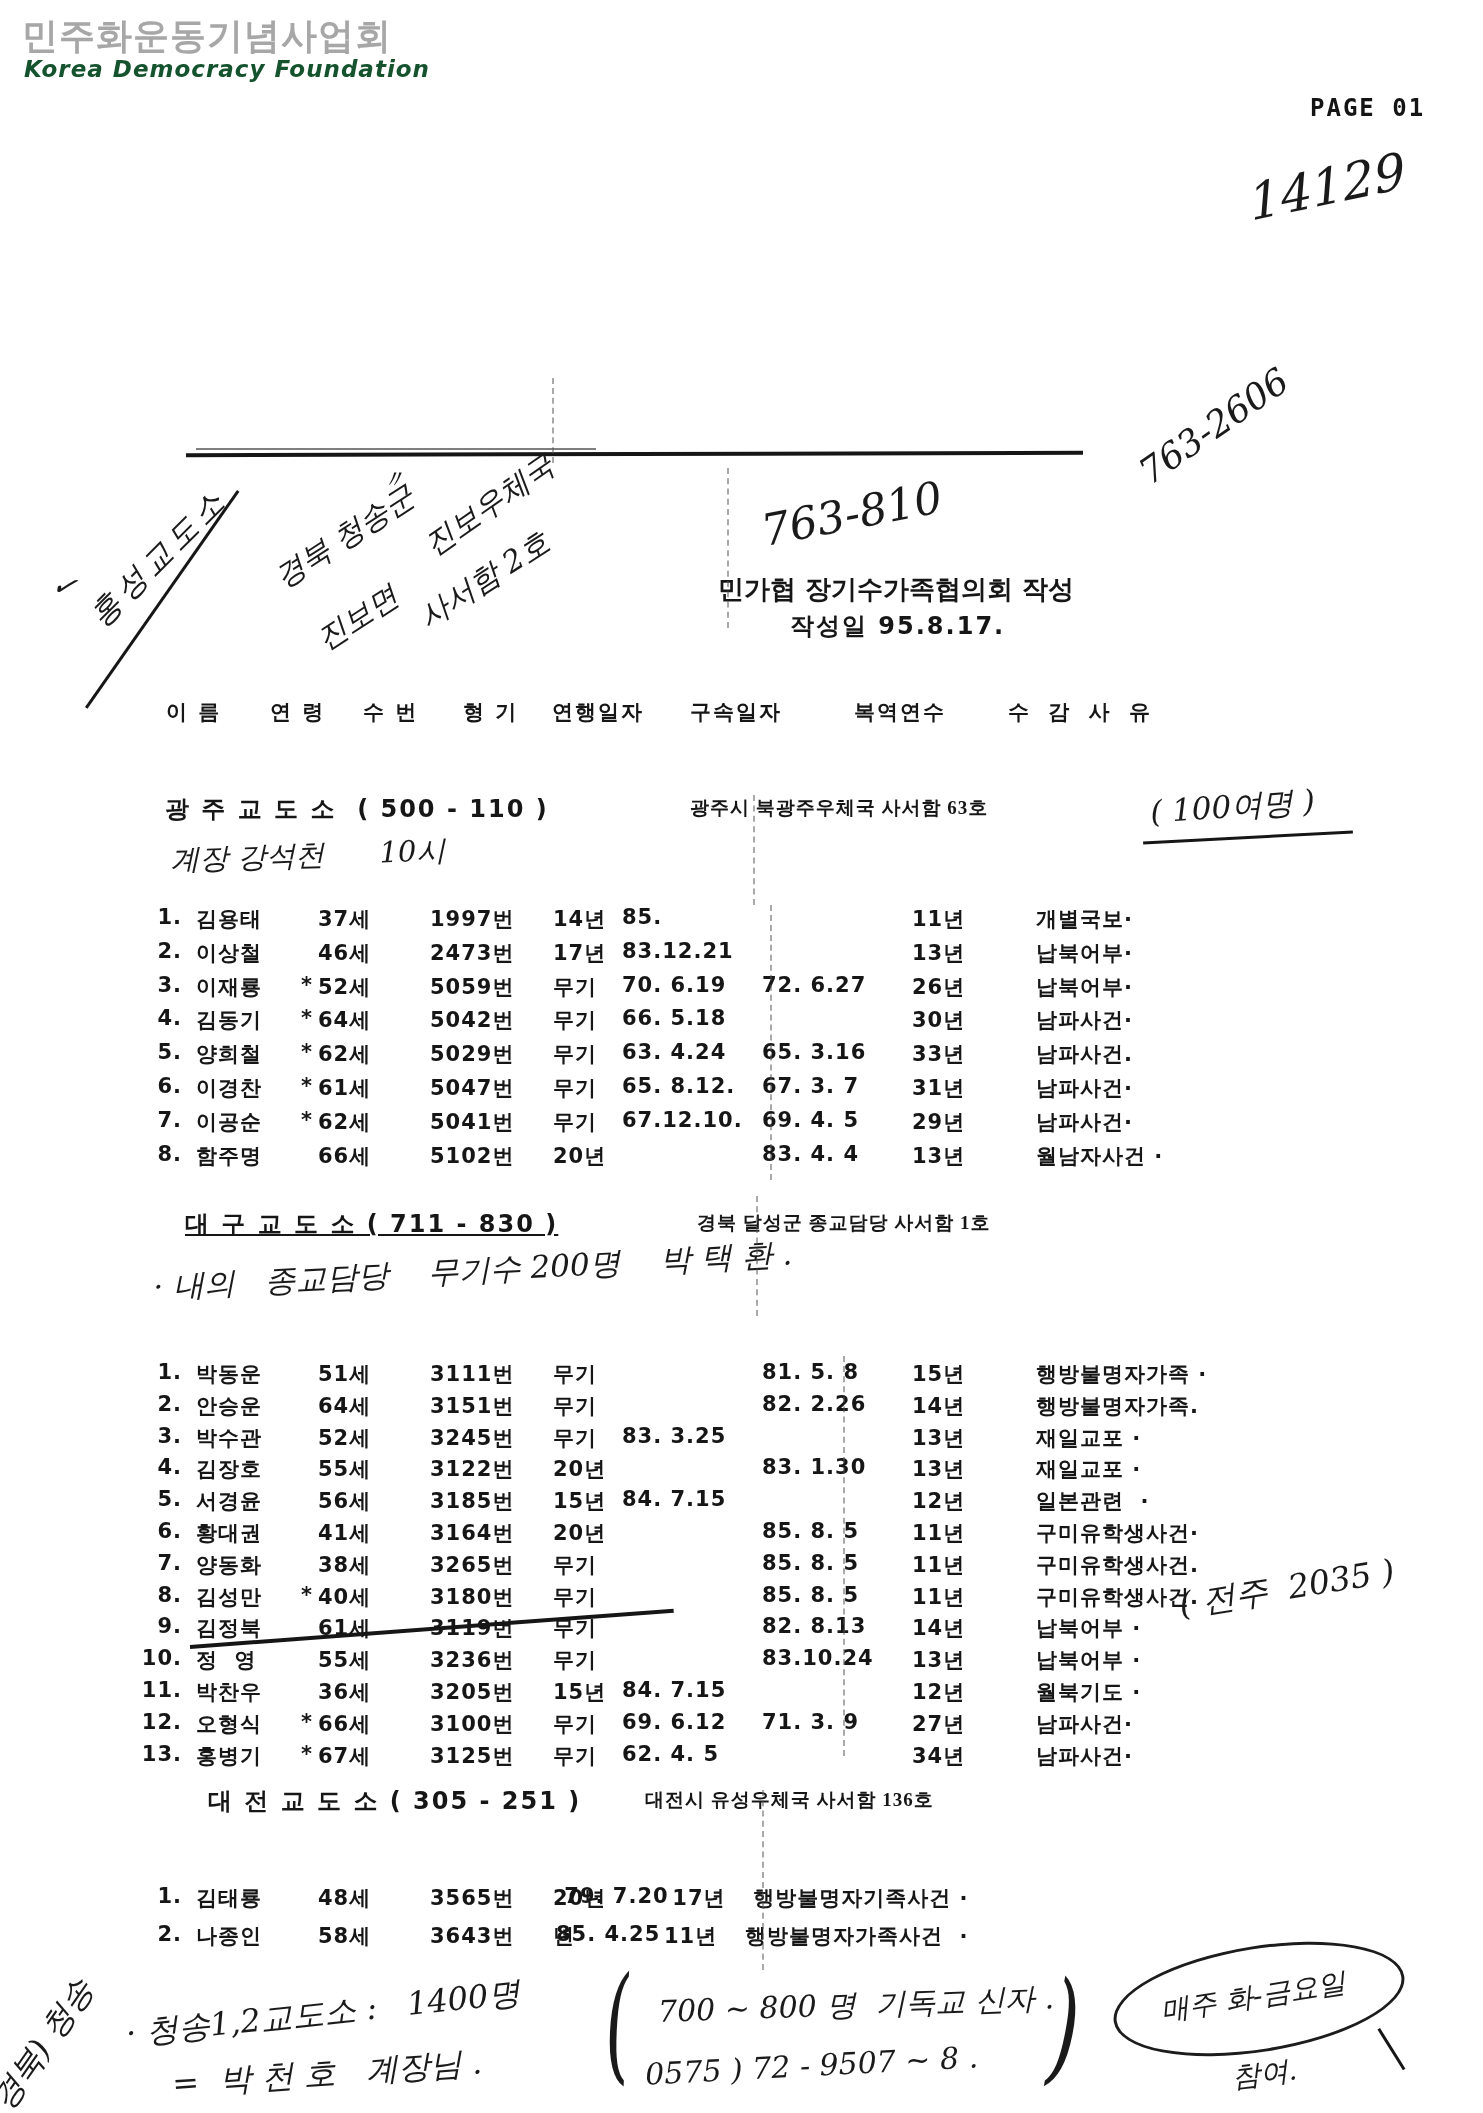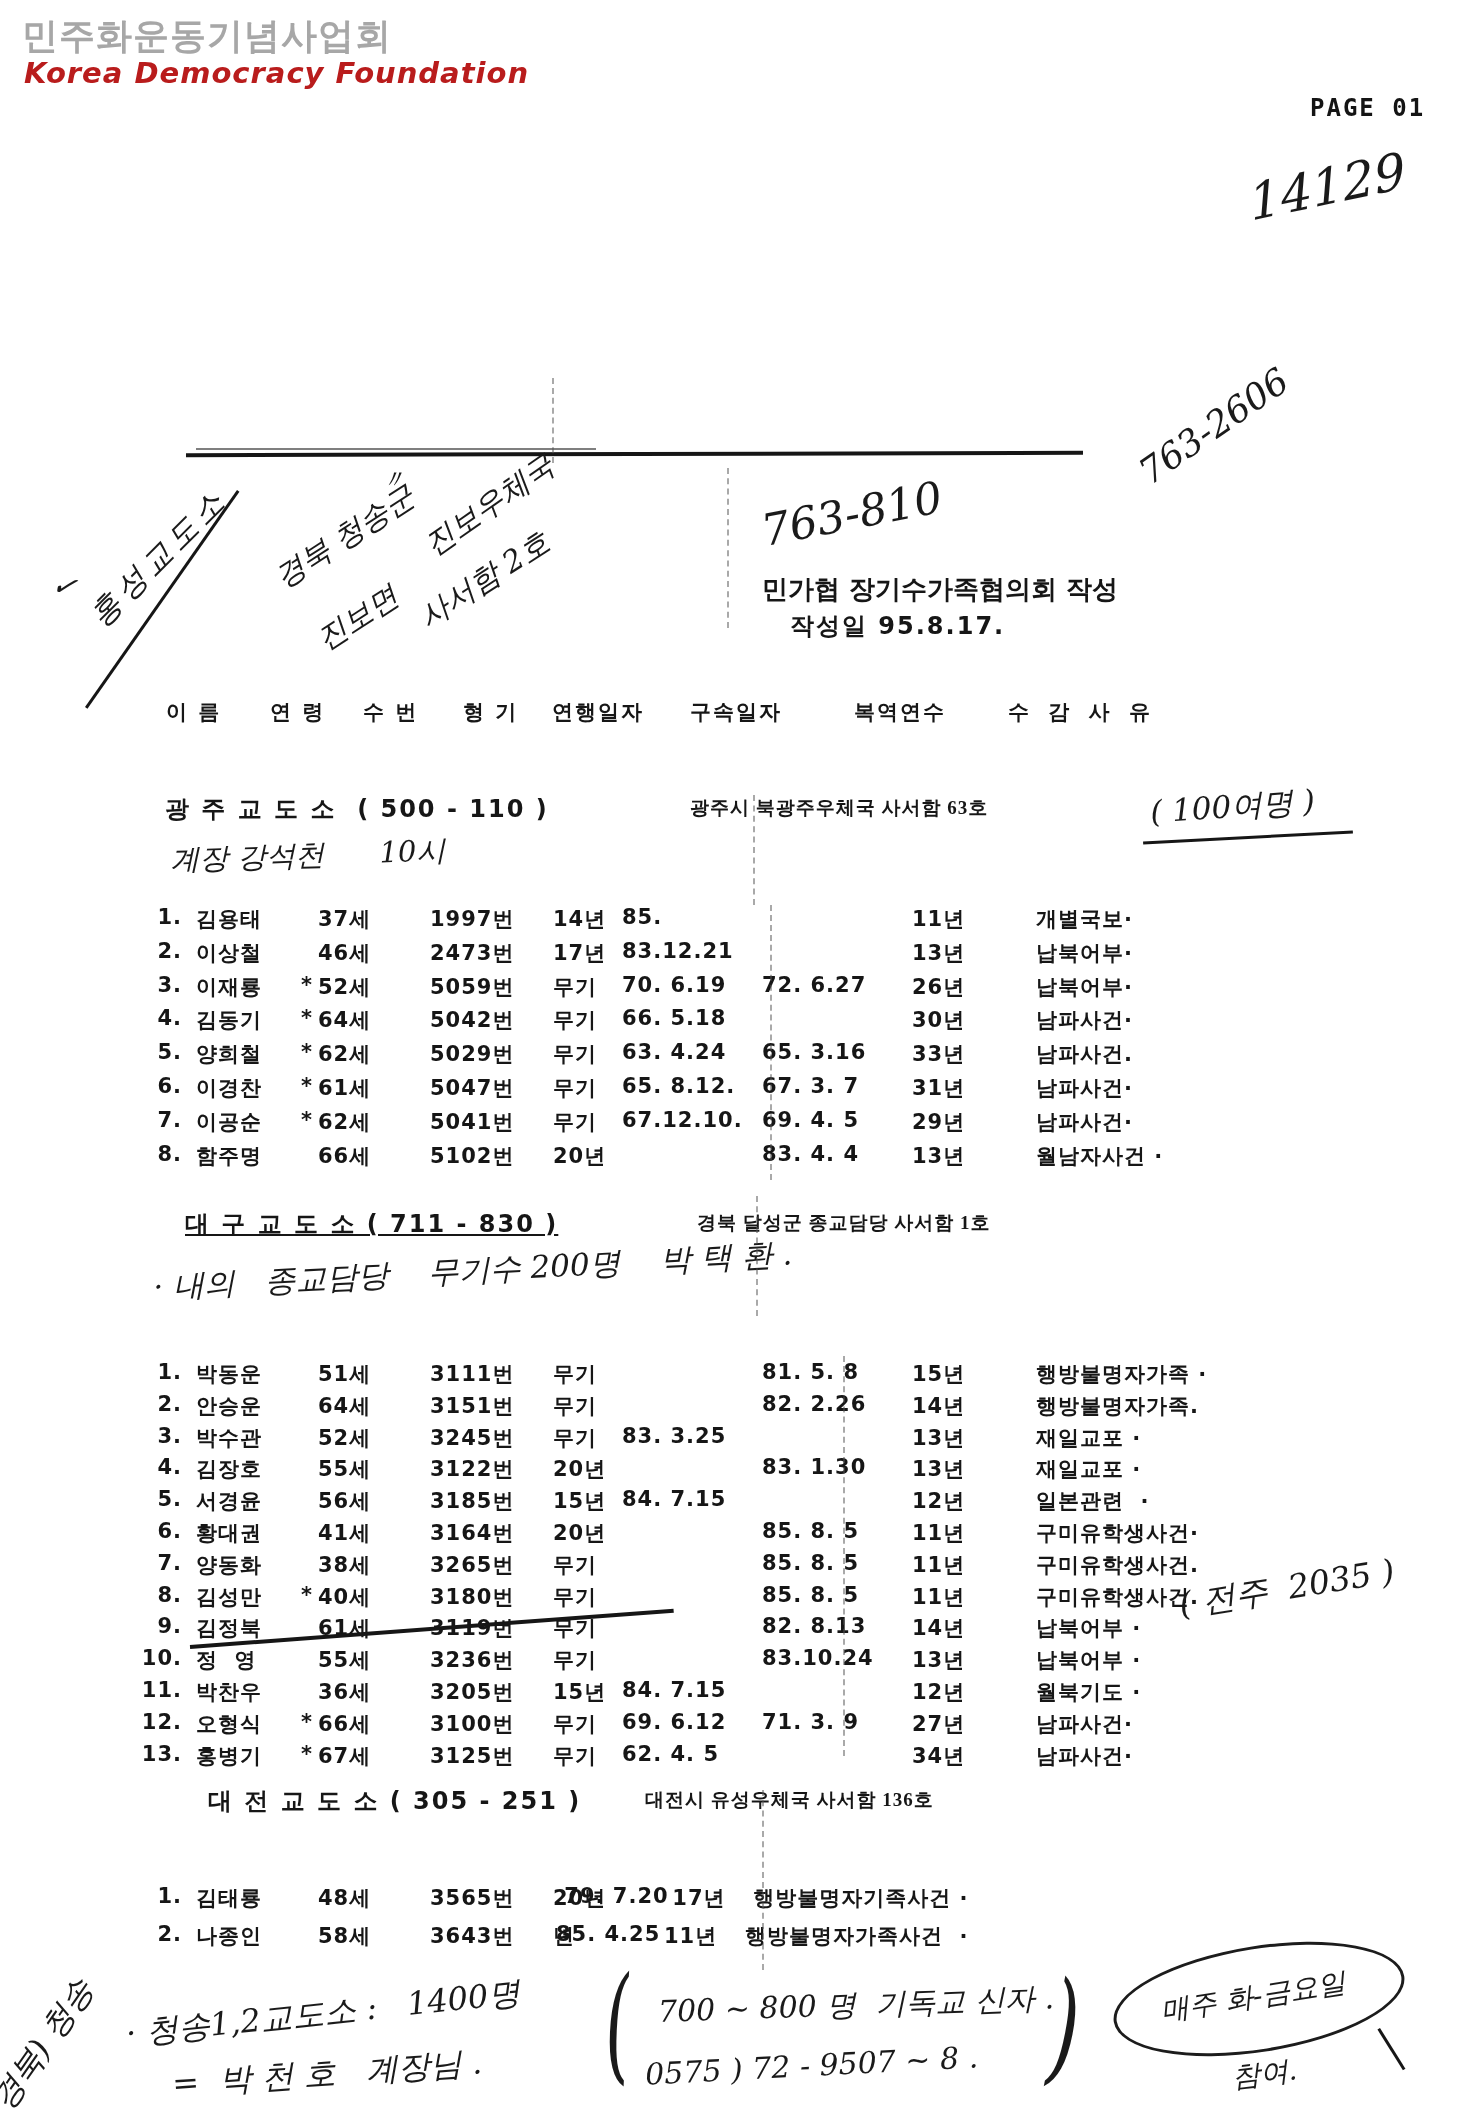--- a/index.html
+++ b/index.html
@@ -5,24 +5,24 @@
   html,body{margin:0;padding:0;background:#e8e8e8;}
   .page{
     position:relative;width:1483px;height:2113px;background:#ffffff;
     font-family:"DejaVu Sans",sans-serif;color:#141414;overflow:hidden;
     margin:0 auto;
   }
   .abs{position:absolute;white-space:pre;}
   
   .print{font-weight:bold;color:#161616;}
   .logo-kr{font-size:36px;font-weight:bold;color:#a7a7a7;letter-spacing:1px;}
-  .logo-en{font-size:29px;font-weight:bold;font-style:italic;color:#b91c1c;letter-spacing:1px;}
+  .logo-en{font-size:23px;font-weight:bold;font-style:italic;color:#14532d;letter-spacing:1px;}
   .page-label{font-family:"DejaVu Sans Mono",monospace;font-size:24px;font-weight:bold;letter-spacing:2px;}
   .doc-title{font-size:46px;letter-spacing:44px;word-spacing:40px;}
-  .byline1{font-size:26px;margin-left:44px;}
+  .byline1{font-size:26px;}
   .byline2{font-size:24px;letter-spacing:2px;}
   .colhead{font-size:21px;letter-spacing:2px;}
   .sec-title{font-size:24px;letter-spacing:2px;}
   .sec-addr{font-size:19px;letter-spacing:1px;font-family:Liberation Serif, serif;}
   
   .rows-host{position:absolute;left:0;width:1483px;}
   .trow{position:absolute;left:0;width:1483px;height:32px;}
   .cell{position:absolute;top:0;font-size:21px;font-weight:bold;letter-spacing:1px;white-space:pre;color:#161616;}
   .c-no{left:140px;width:42px;text-align:right;}
   .c-name{left:196px;width:118px;}

